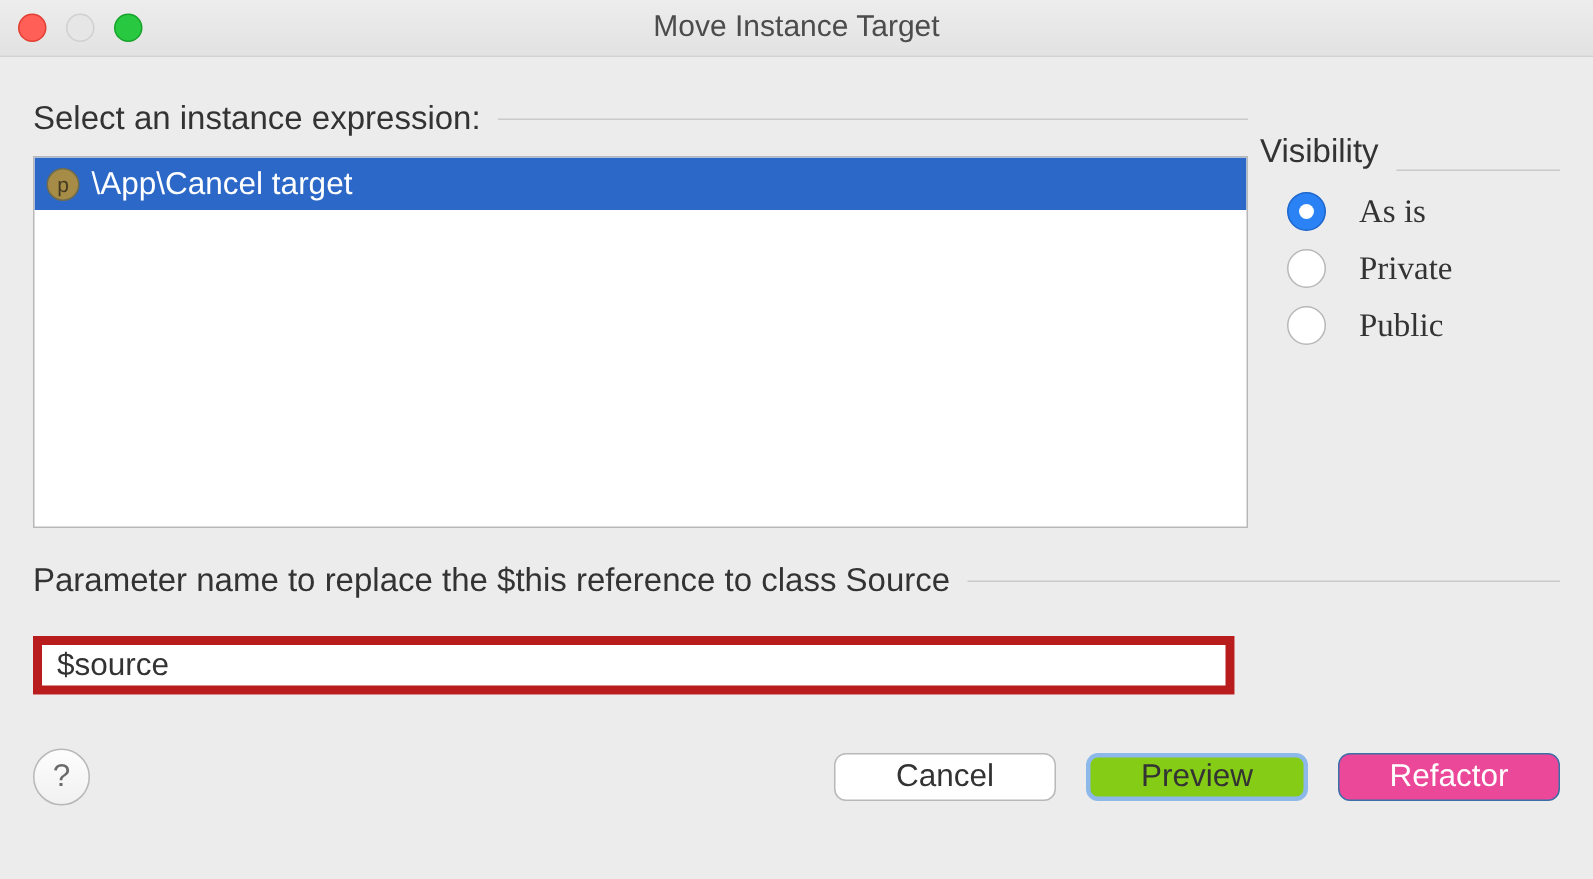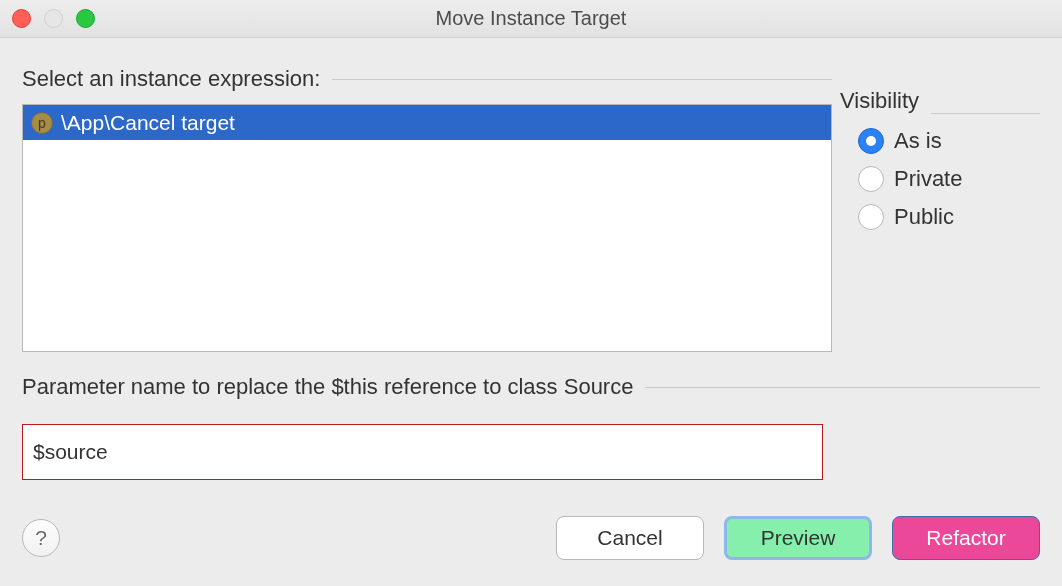--- a/index.html
+++ b/index.html
@@ -112,23 +112,24 @@
       height: 1px;
       background: #cacaca;
       margin-left: 12px;
     }
     .radio-group {
       padding-left: 18px;
     }
     .radio-row {
       display: flex;
       align-items: center;
-      gap: 10px;
+      gap: 22px;
       margin-bottom: 12px;
       cursor: pointer;
+      font-family: Liberation Serif, serif;
     }
     .radio {
       width: 26px;
       height: 26px;
       border-radius: 50%;
       border: 1px solid #b8b8b8;
       background: #fff;
       display: flex;
       align-items: center;
       justify-content: center;
@@ -146,22 +147,22 @@
     }
     .radio-label {
       font-size: 22px;
       color: #333;
     }
     .param-section {
       margin-top: 22px;
     }
     .param-input {
       width: 801px;
-      height: 56px;
-      border: 1px solid #b91c1c;
+      height: 39px;
+      border: 6px solid #b91c1c;
       background: #fff;
       font-size: 21px;
       padding: 0 10px;
       font-family: inherit;
       color: #333;
       margin-top: 12px;
     }
     .footer {
       display: flex;
       align-items: center;
@@ -179,38 +180,38 @@
       justify-content: center;
       font-size: 21px;
       color: #6a6a6a;
       cursor: pointer;
     }
     .button-row {
       display: flex;
       gap: 20px;
     }
     .btn {
-      height: 44px;
+      height: 32px;
       min-width: 148px;
       border-radius: 8px;
       font-size: 21px;
       font-family: inherit;
       cursor: pointer;
       display: flex;
       align-items: center;
       justify-content: center;
       padding: 0 24px;
     }
     .btn-secondary {
       background: #fff;
       border: 1px solid #b8b8b8;
       color: #333;
     }
     .btn-focus {
-      background: #86efac;
+      background: #84cc16;
       border: 3px solid #8db8ea;
       color: #333;
     }
     .btn-primary {
       background: #ec4899;
       border: 1px solid #3a6fa8;
       color: #fff;
     }
   </style>
 </head>

